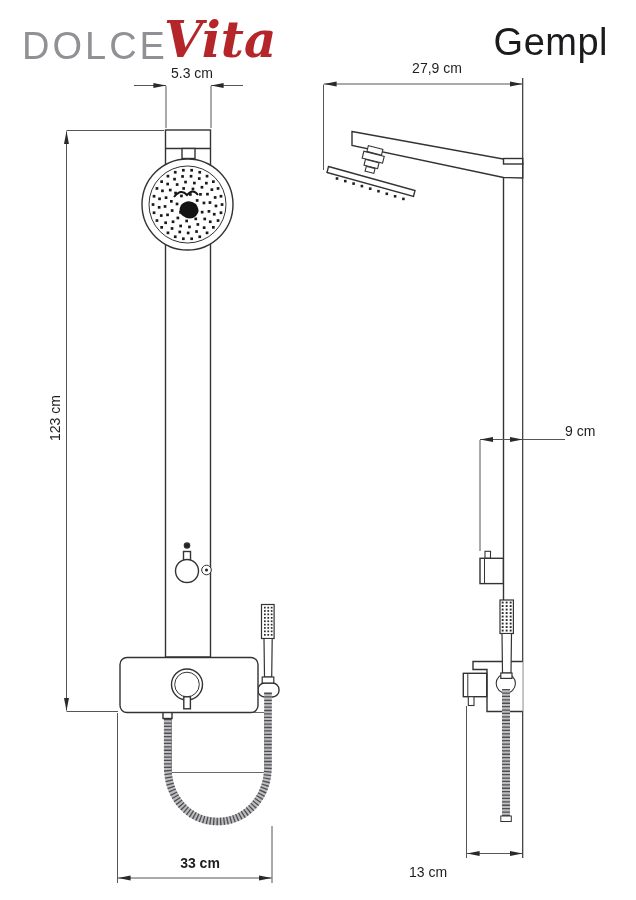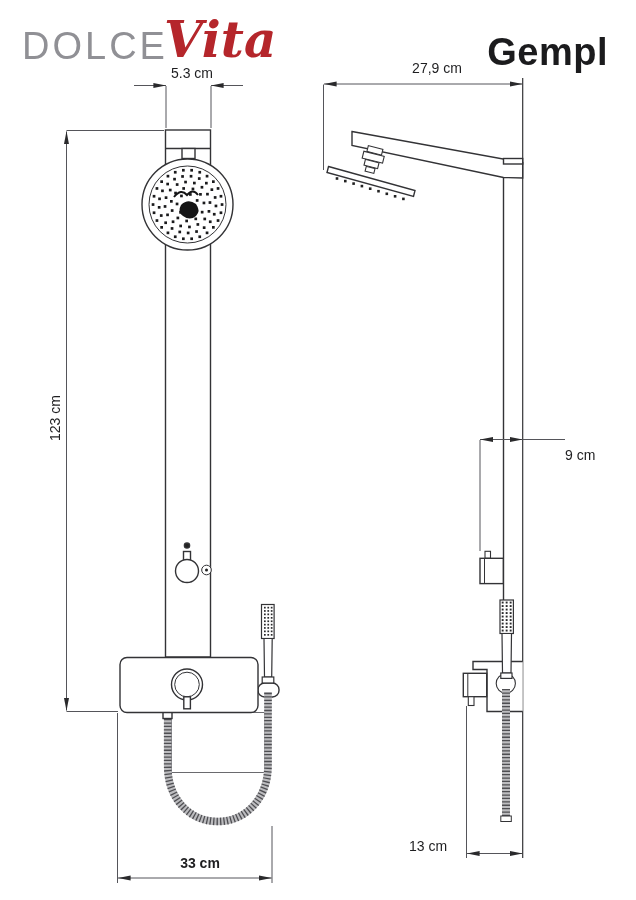--- a/index.html
+++ b/index.html
@@ -5,31 +5,31 @@
   html,body{margin:0;padding:0;background:#fff;}
   .canvas{position:relative;width:636px;height:900px;background:#ffffff;overflow:hidden;
           font-family:"Liberation Sans", sans-serif;}
   .drawing{position:absolute;left:0;top:0;}
   
   .brand{position:absolute;left:22px;top:15px;display:flex;align-items:flex-end;}
   .brand-primary{font-family:"Liberation Sans",sans-serif;font-size:38px;font-weight:400;
                  color:#909095;letter-spacing:3px;line-height:1;padding-top:11px;}
   .brand-accent{font-family:"DejaVu Serif", serif;font-style:italic;font-weight:bold;
                 font-size:50px;color:#b5262b;line-height:1;margin-left:-4px;}
-  .product-name{position:absolute;right:28px;top:31px;font-size:38px;font-weight:700;
+  .product-name{position:absolute;right:28px;top:21px;font-size:38px;font-weight:400;
                 color:#1b1b1d;letter-spacing:0.5px;}
   
   .dim{position:absolute;font-size:14px;color:#1e1e20;white-space:nowrap;}
   .dim.center{text-align:center;}
   .dim-front-width{left:158px;top:65px;width:68px;}
   .dim-front-height{left:20px;top:410px;width:70px;transform:rotate(-90deg);}
   .dim-front-shelf{left:166px;top:855px;width:68px;font-weight:bold;}
   .dim-side-arm{left:399px;top:60px;width:76px;}
-  .dim-side-depth{left:565px;top:423px;margin-top:24px;}
-  .dim-side-shelf{left:409px;top:838px;text-align:center;}
+  .dim-side-depth{left:565px;top:423px;}
+  .dim-side-shelf{left:409px;top:864px;text-align:center;}
 </style>
 </head>
 <body>
 
 <div class="canvas">
 
   <div class="brand">
     <span class="brand-primary">DOLCE</span>
     <span class="brand-accent">Vita</span>
   </div>

